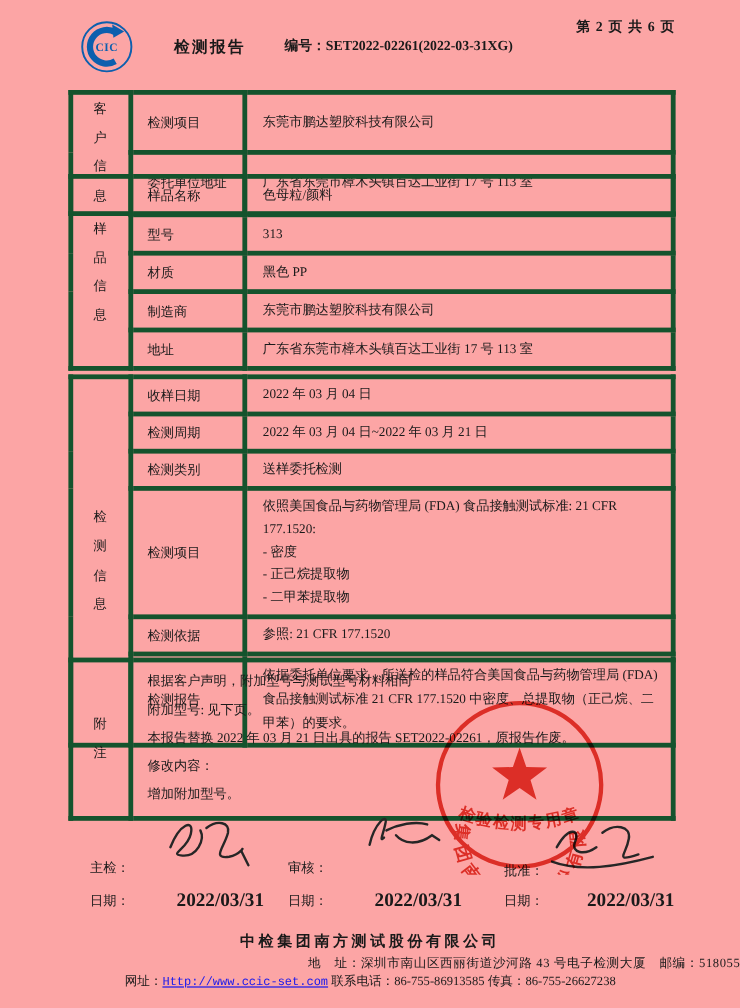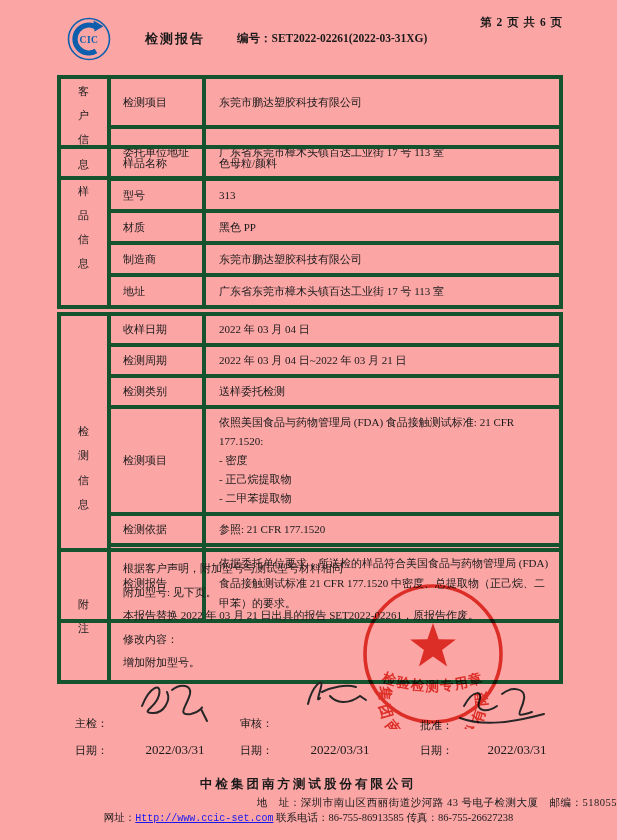--- a/index.html
+++ b/index.html
@@ -23,21 +23,21 @@
   td.label-cell { width:95px; padding:4px 6px 4px 12px; }
   td.value-cell { padding:4px 8px 4px 13px; line-height:19px; }
   .pre { white-space:pre-line; }
   .h32 td { height:32px; }
   .h27 td { height:27px; }
   .notes-cell { padding:5px 10px 5px 12px; line-height:23.5px; white-space:pre-line; vertical-align:top; }
   
   .abs { position:absolute; }
   .sig-label { font-size:11px;margin-top:19px; }
   .date-label { font-size:11px; }
-  .date-value { font-size:13px; text-align:center; width:90px; }
+  .date-value { font-size:16px; text-align:right; width:90px;font-weight:bold; }
   .sig-svg path { stroke:#262626; stroke-width:2; fill:none; stroke-linecap:round; }
   
   .stamp { position:absolute; left:360px; top:583px; width:146px; height:146px; mix-blend-mode:multiply; opacity:0.92; }
   
   .footer-company { position:absolute; top:776px; left:0; width:100%; text-align:center; font-size:12.5px; font-weight:bold; letter-spacing:3px; }
   .footer-line1 { position:absolute; top:796px; left:0; width:100%; text-align:right; font-size:10.5px; letter-spacing:0.5px; }
   .footer-line2 { position:absolute; top:811px; left:0; width:100%; text-align:center; font-size:10.5px; }
   .footer-link { color:#1717ee; text-decoration:underline; font-family:"Liberation Mono","DejaVu Sans Mono",monospace; font-size:10px; }
 </style>
 </head>

